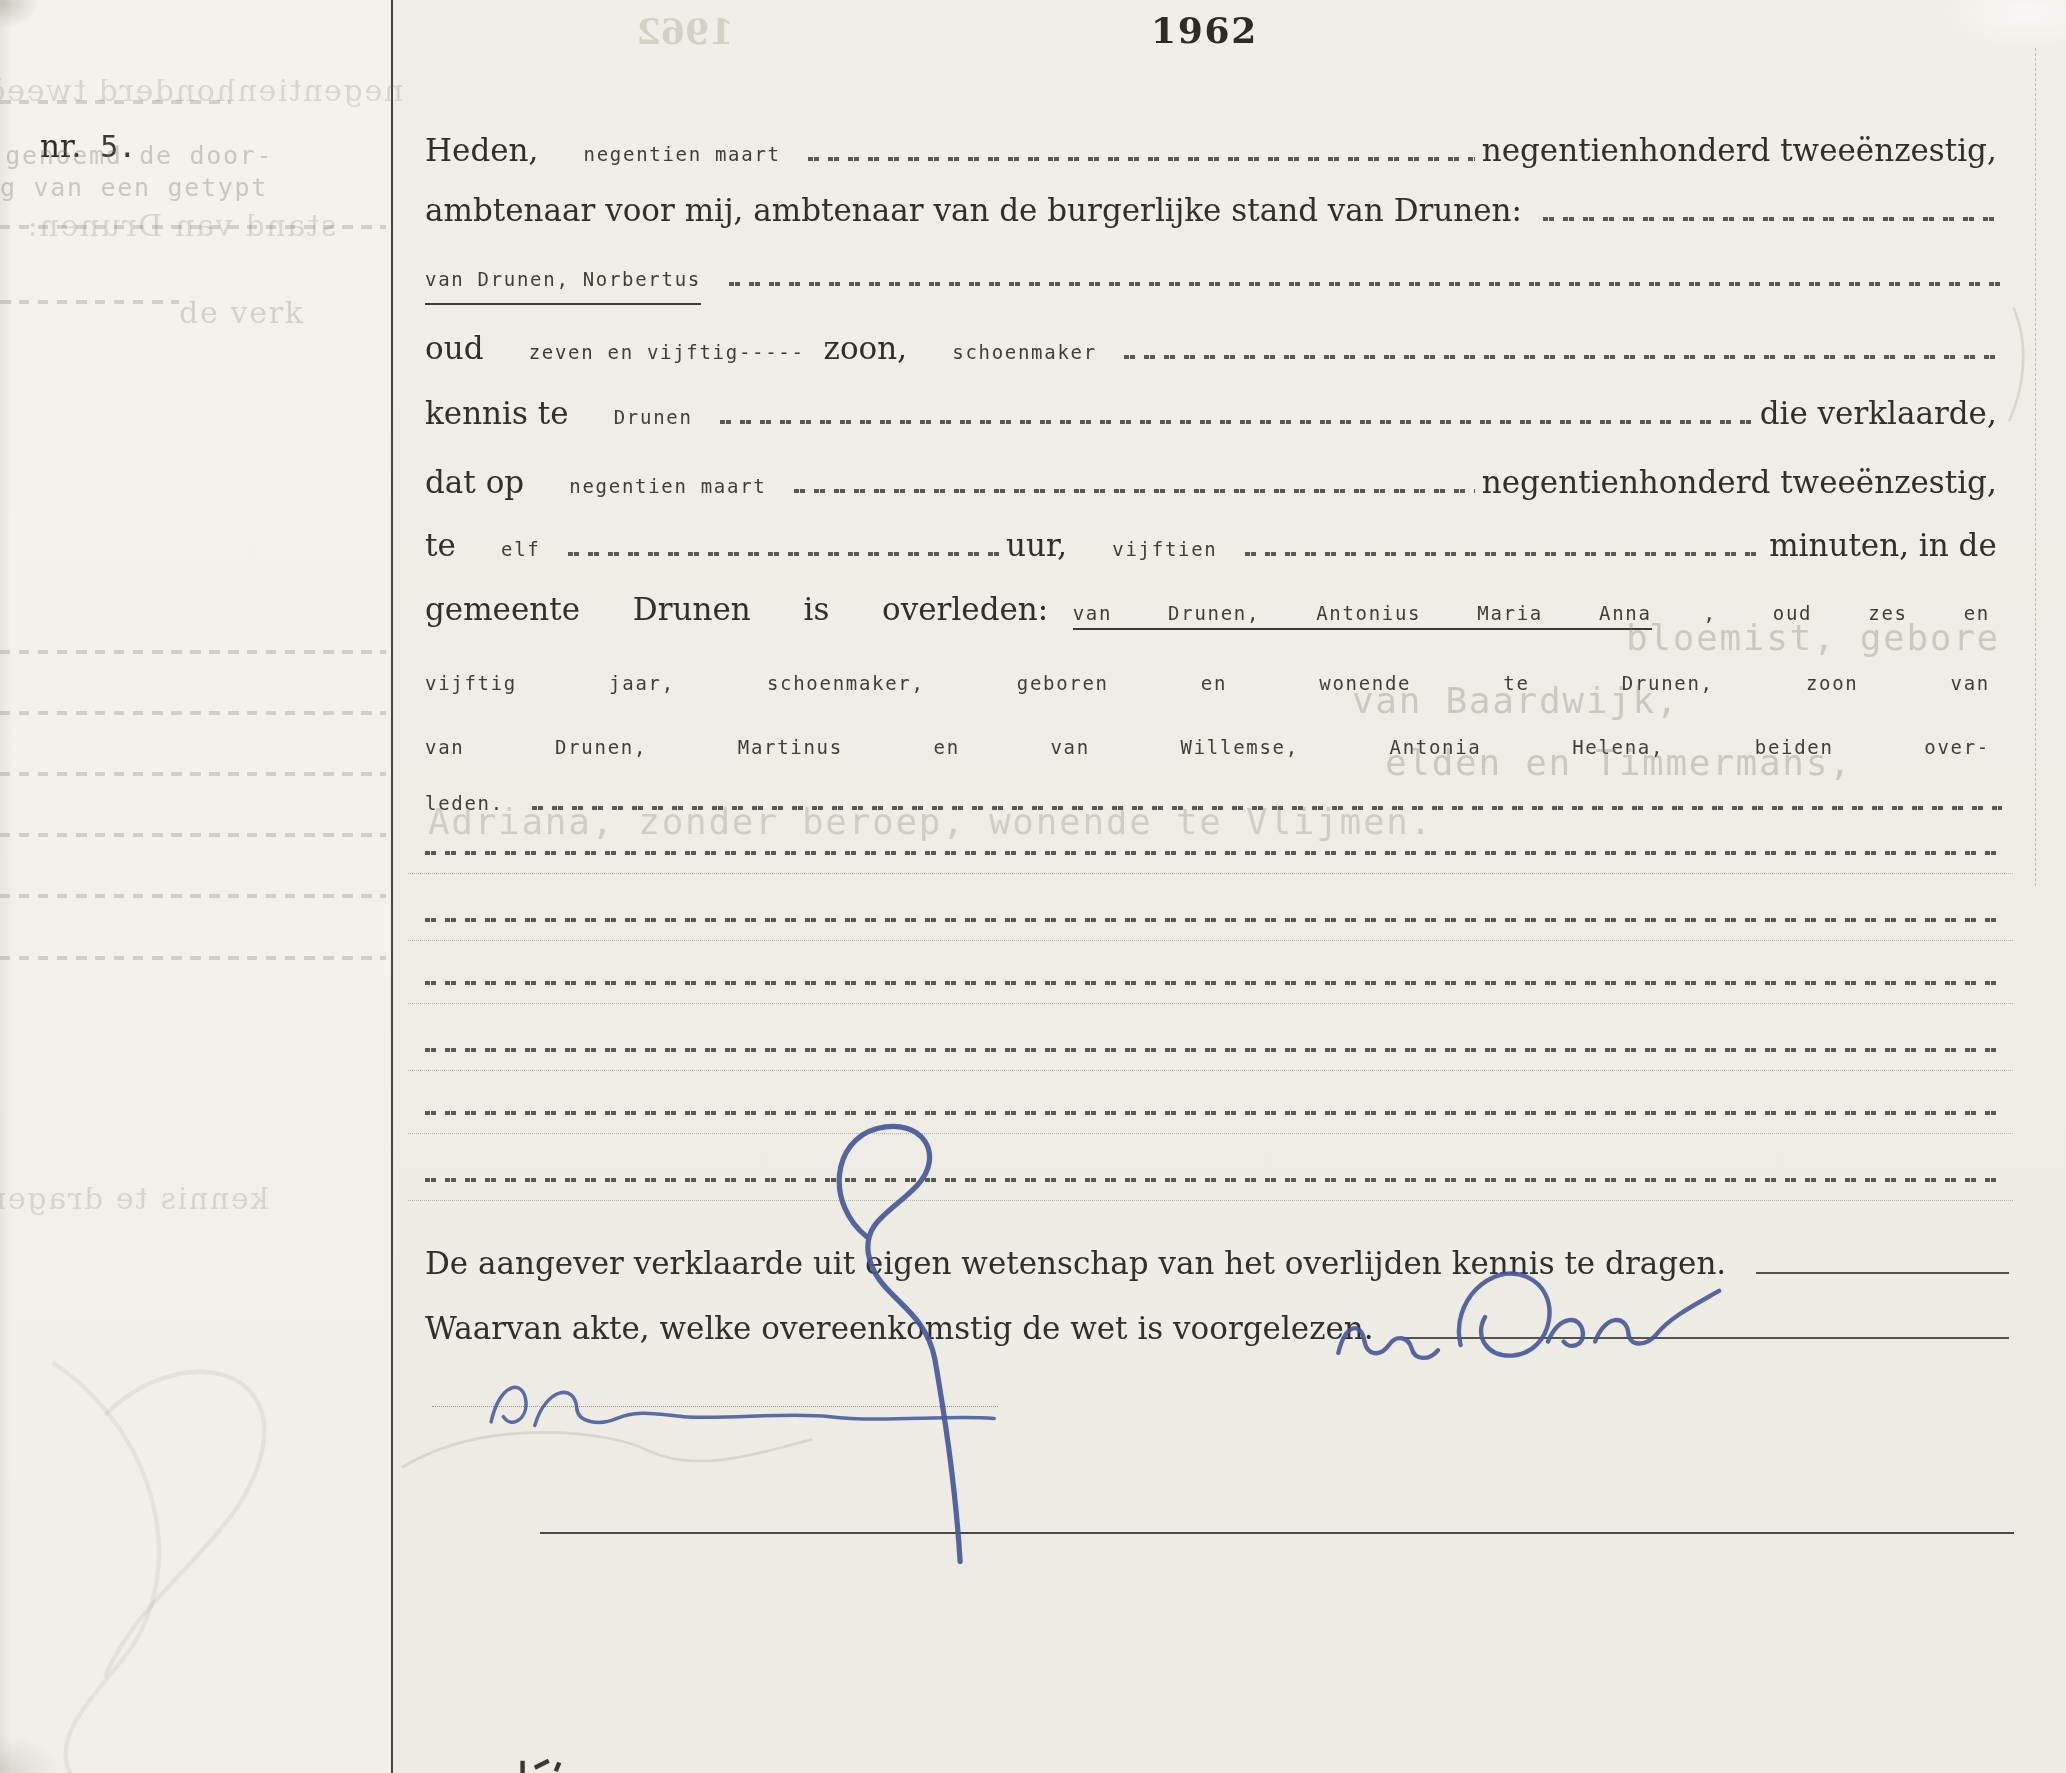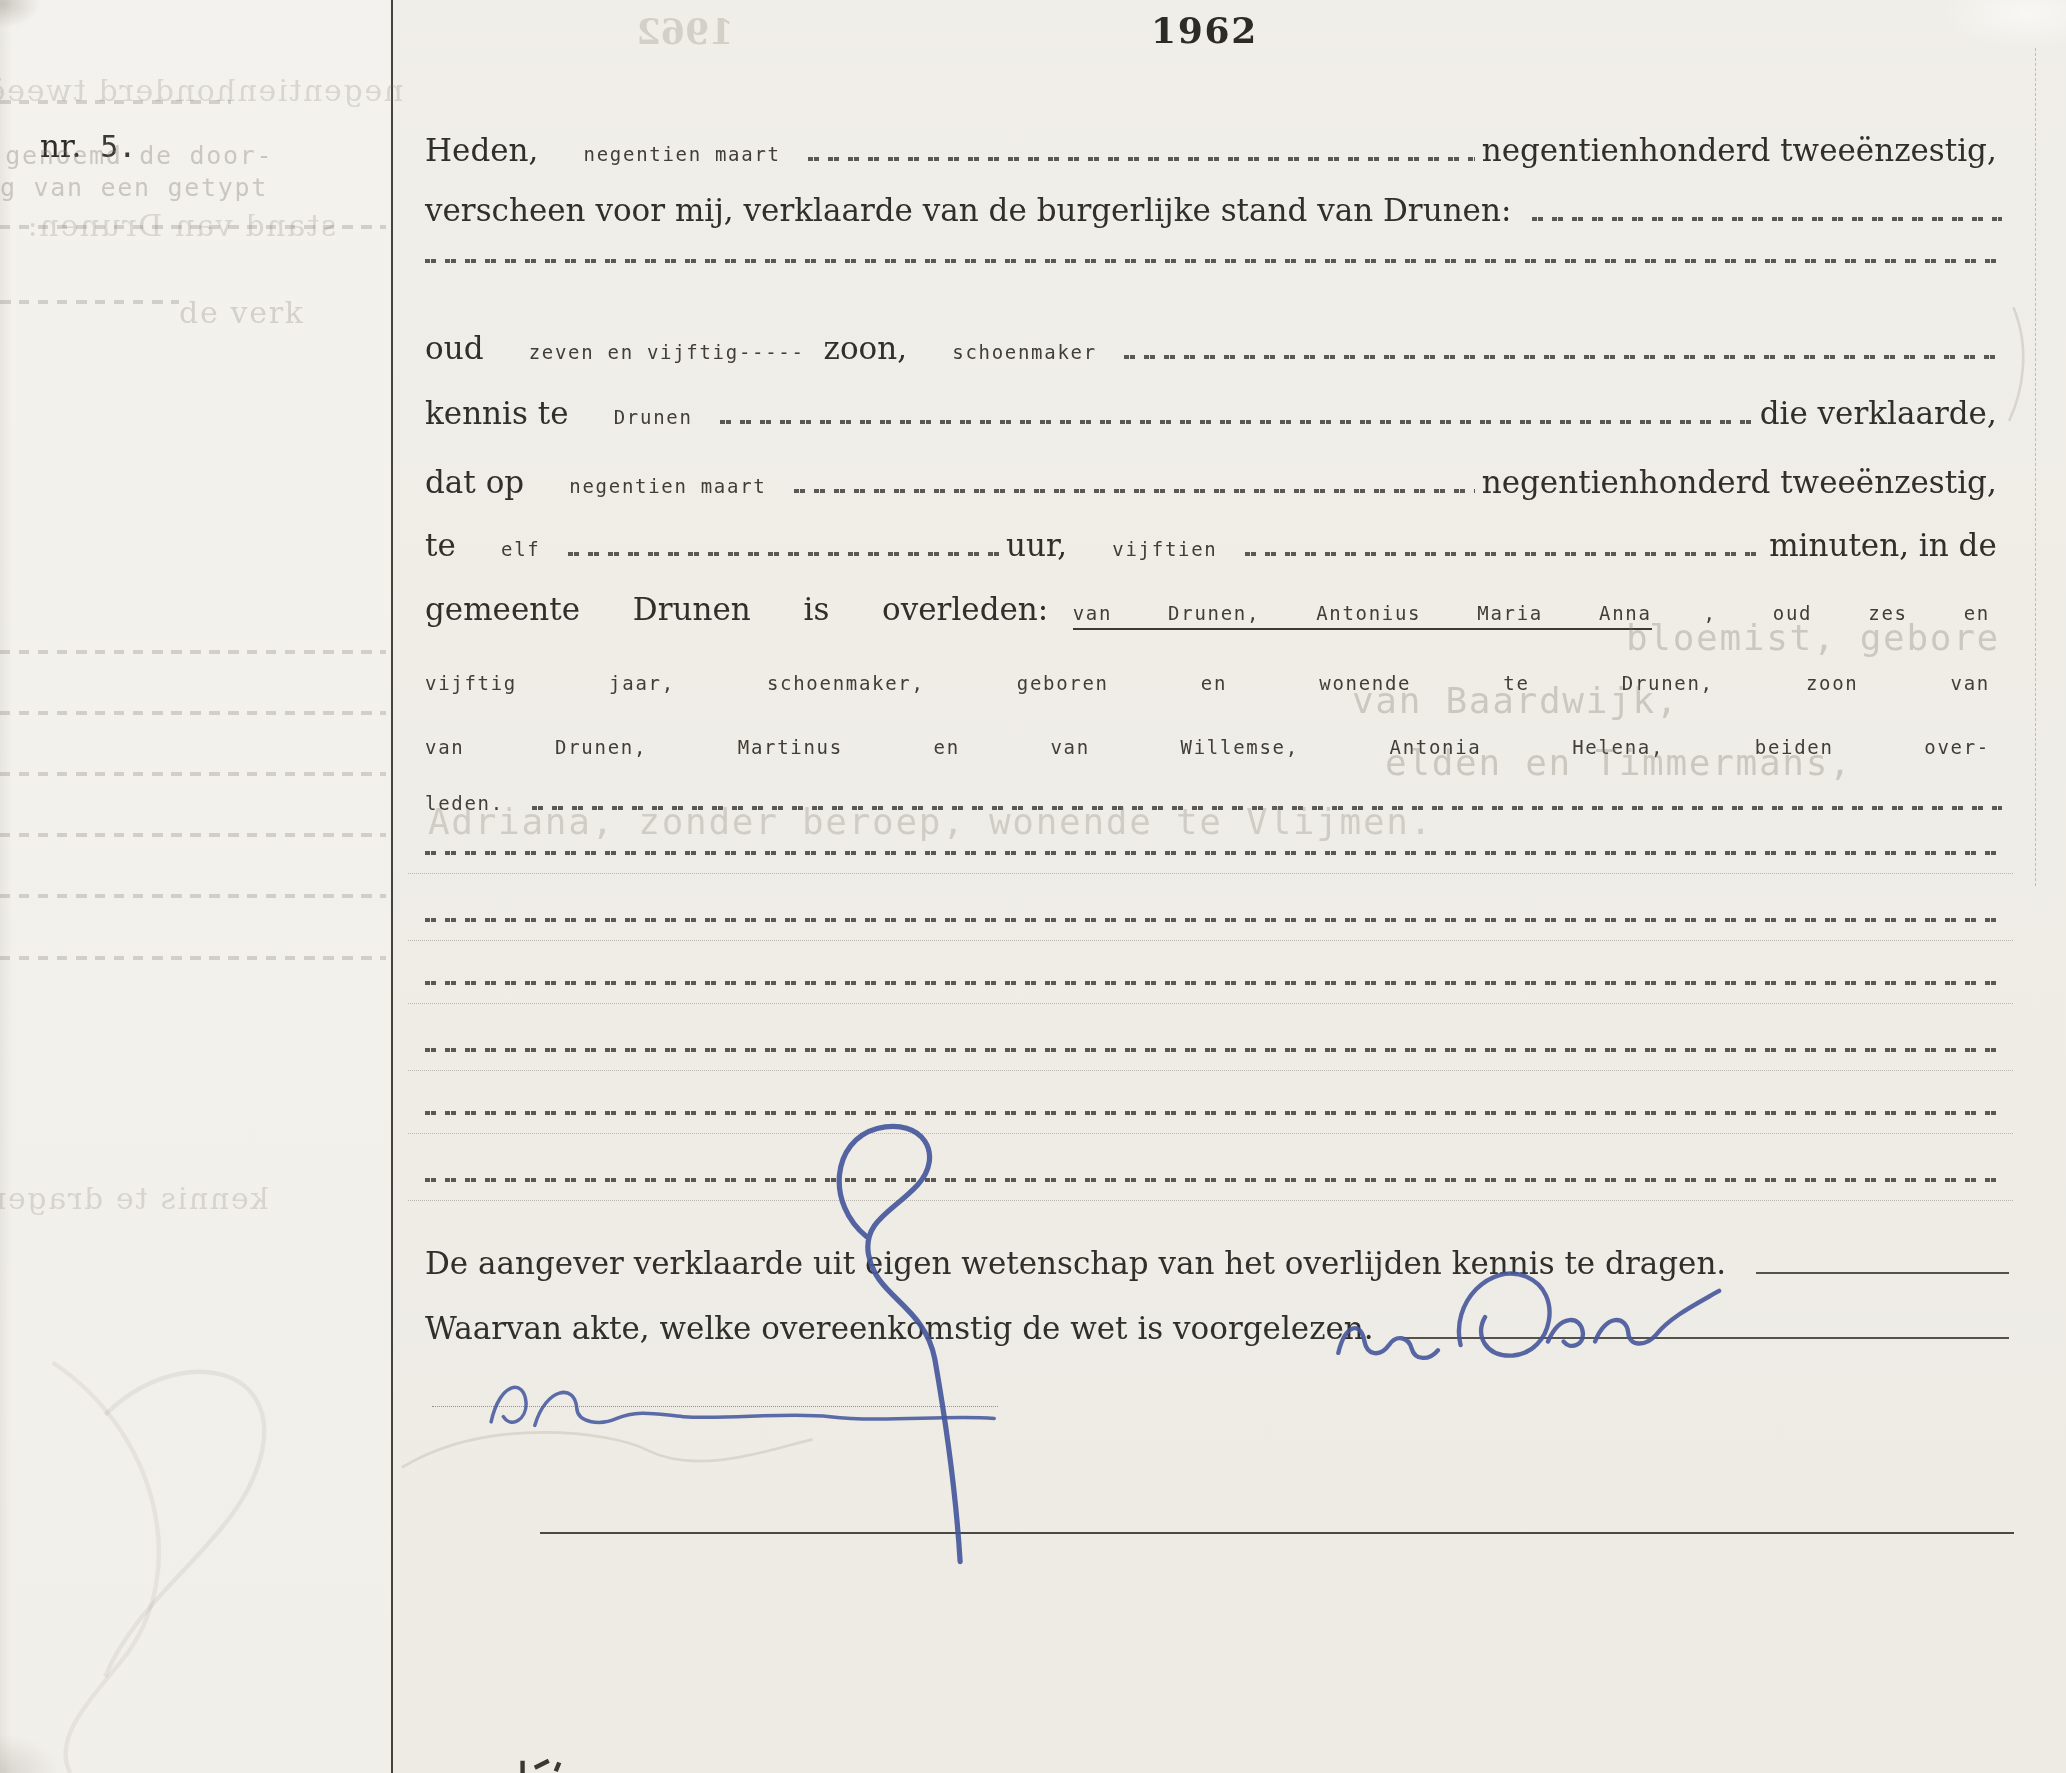--- a/index.html
+++ b/index.html
@@ -97,24 +97,25 @@
   <div class="gd" style="left:0;top:956px;width:386px"></div>
 
   <div id="lines">
       <div class="row">
         <span class="seg print">Heden,</span>
         <span class="seg typed">negentien maart</span>
         <span class="seg fill"></span>
         <span class="seg print">negentienhonderd tweeënzestig,</span>
       </div>
       <div class="row">
-        <span class="seg print">verscheen voor mij, verklaarde van de burgerlijke stand van Drunen:</span>
-        <span class="seg fill"></span>
-      </div>
-      <div class="row">
+        <span class="seg print">ambtenaar voor mij, ambtenaar van de burgerlijke stand van Drunen:</span>
+        <span class="seg fill"></span>
+      </div>
+      <div class="row">
+        <span class="seg typedu">van Drunen, Norbertus</span>
         <span class="seg fill"></span>
       </div>
       <div class="row">
         <span class="seg print">oud</span>
         <span class="seg typed">zeven en vijftig-----</span>
         <span class="seg print">zoon,</span>
         <span class="seg typed">schoenmaker</span>
         <span class="seg fill"></span>
       </div>
       <div class="row">

